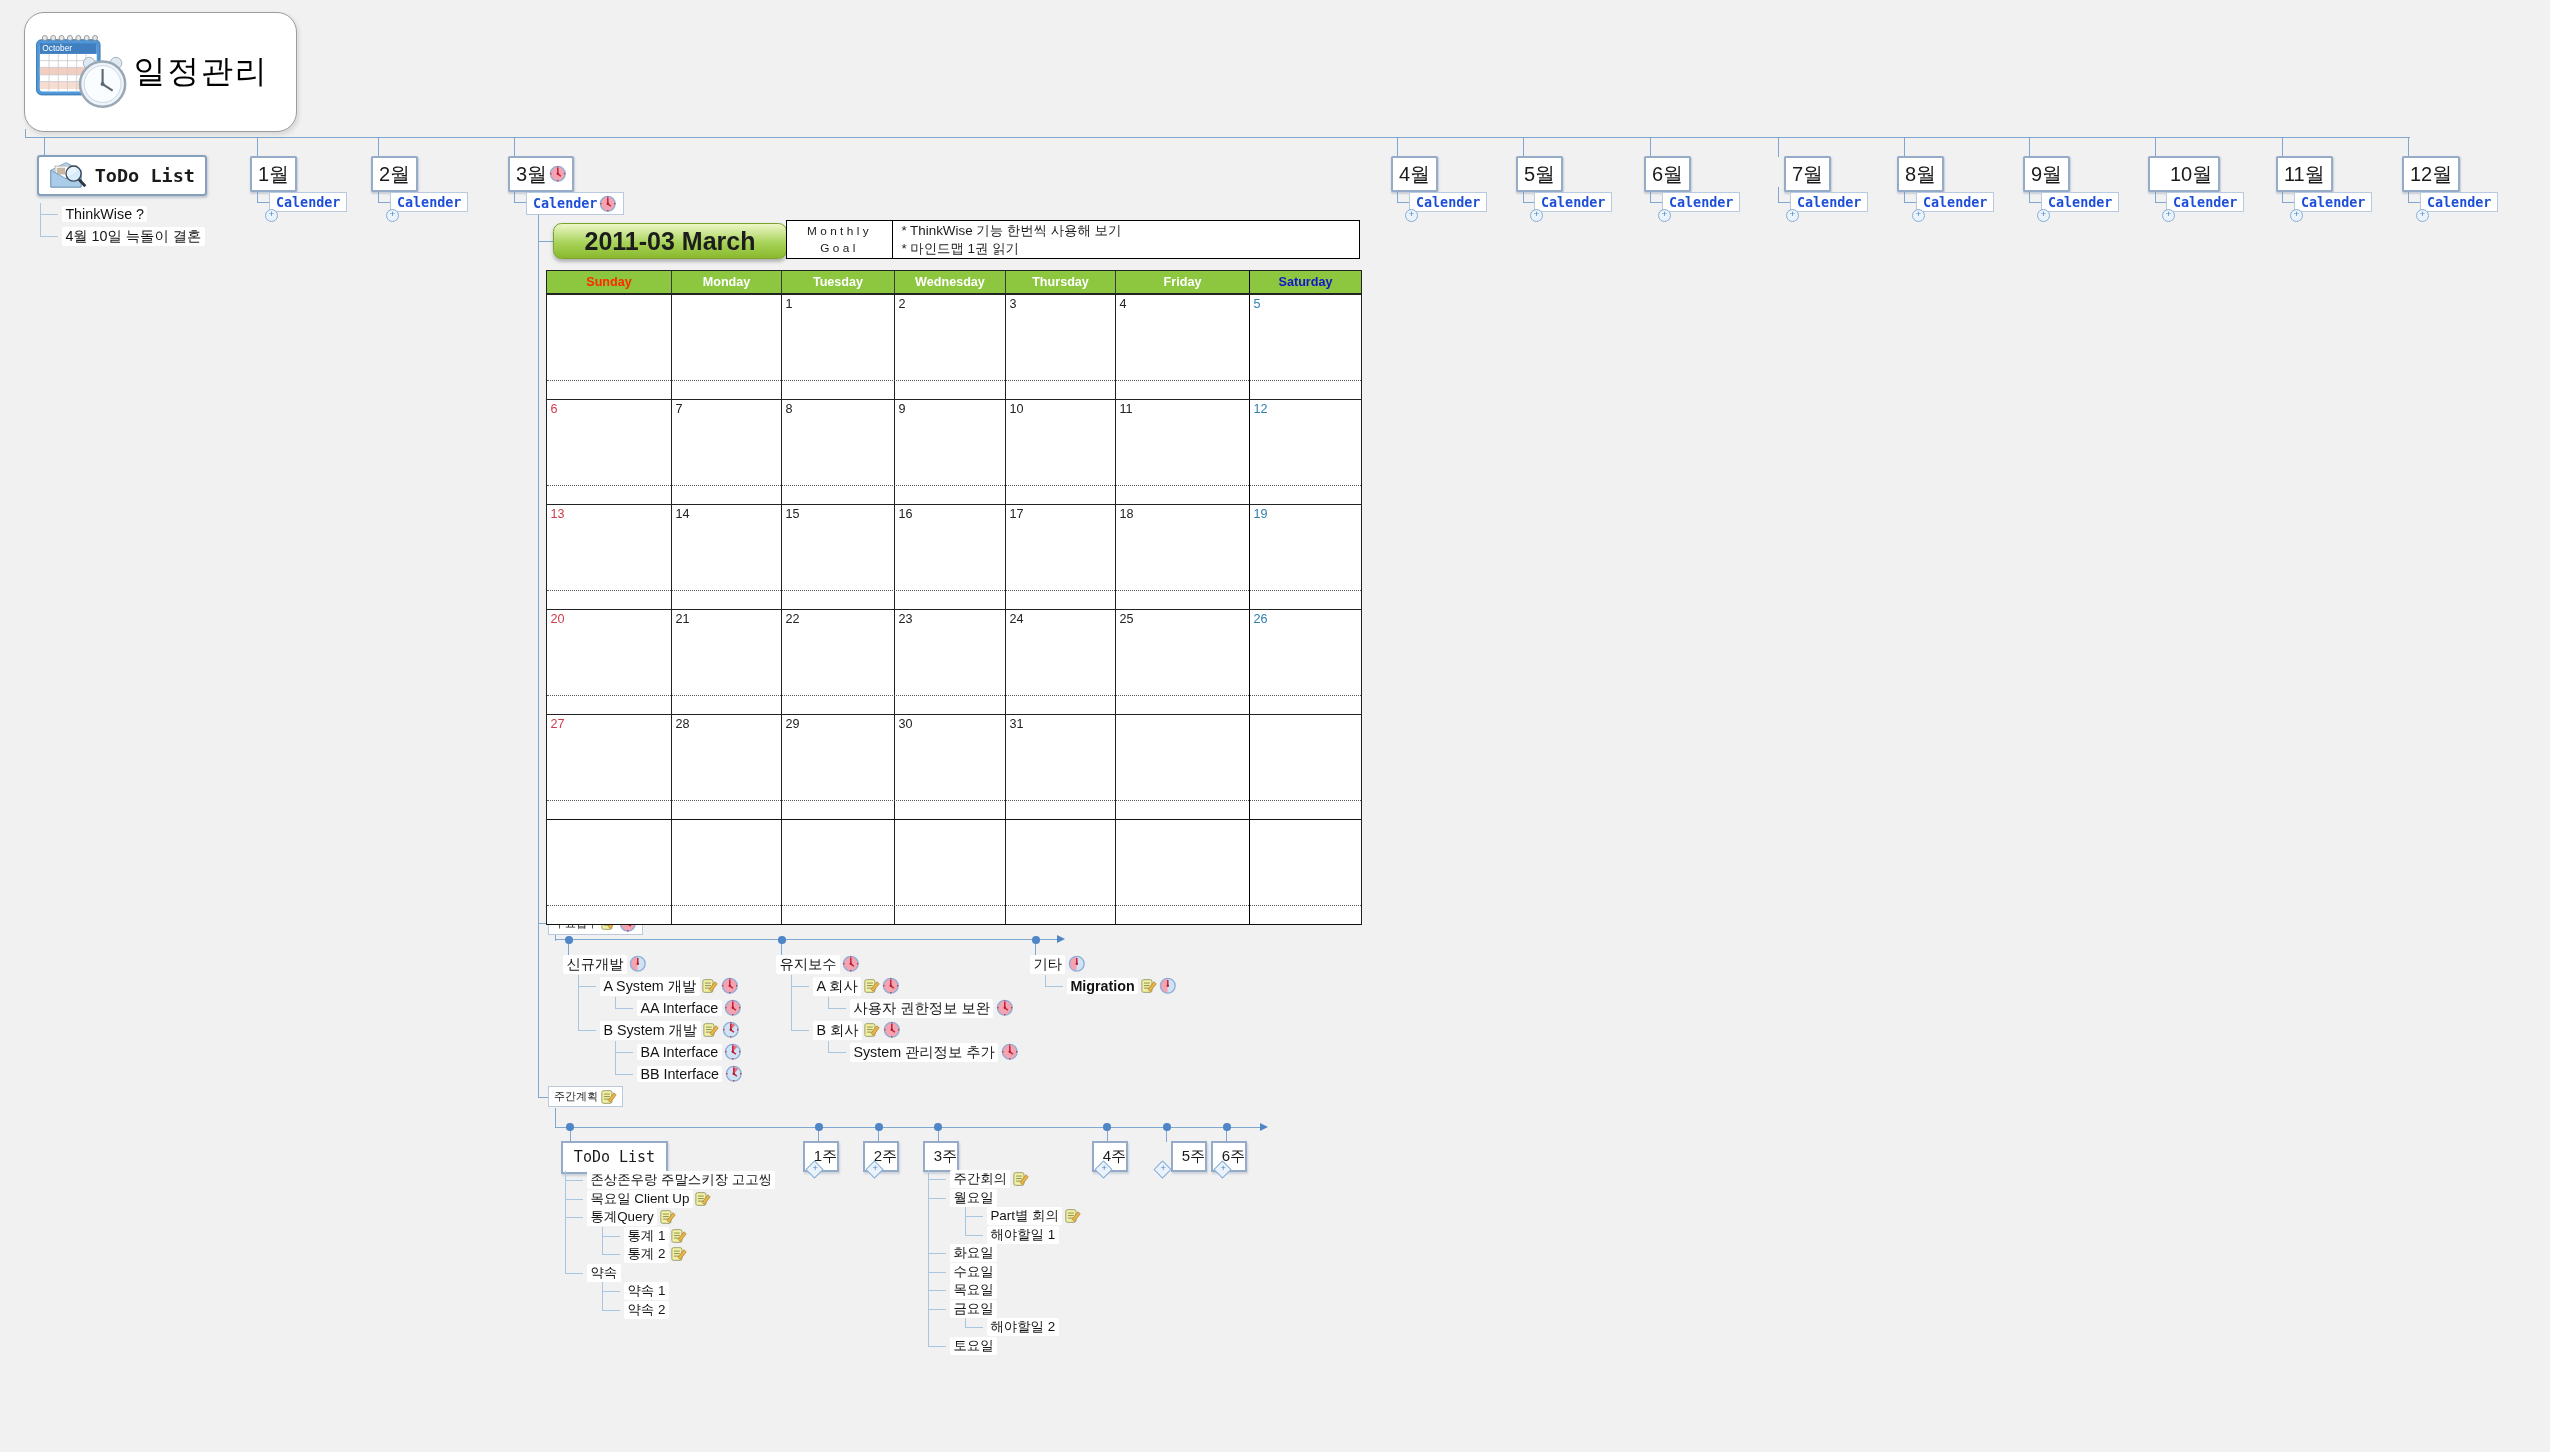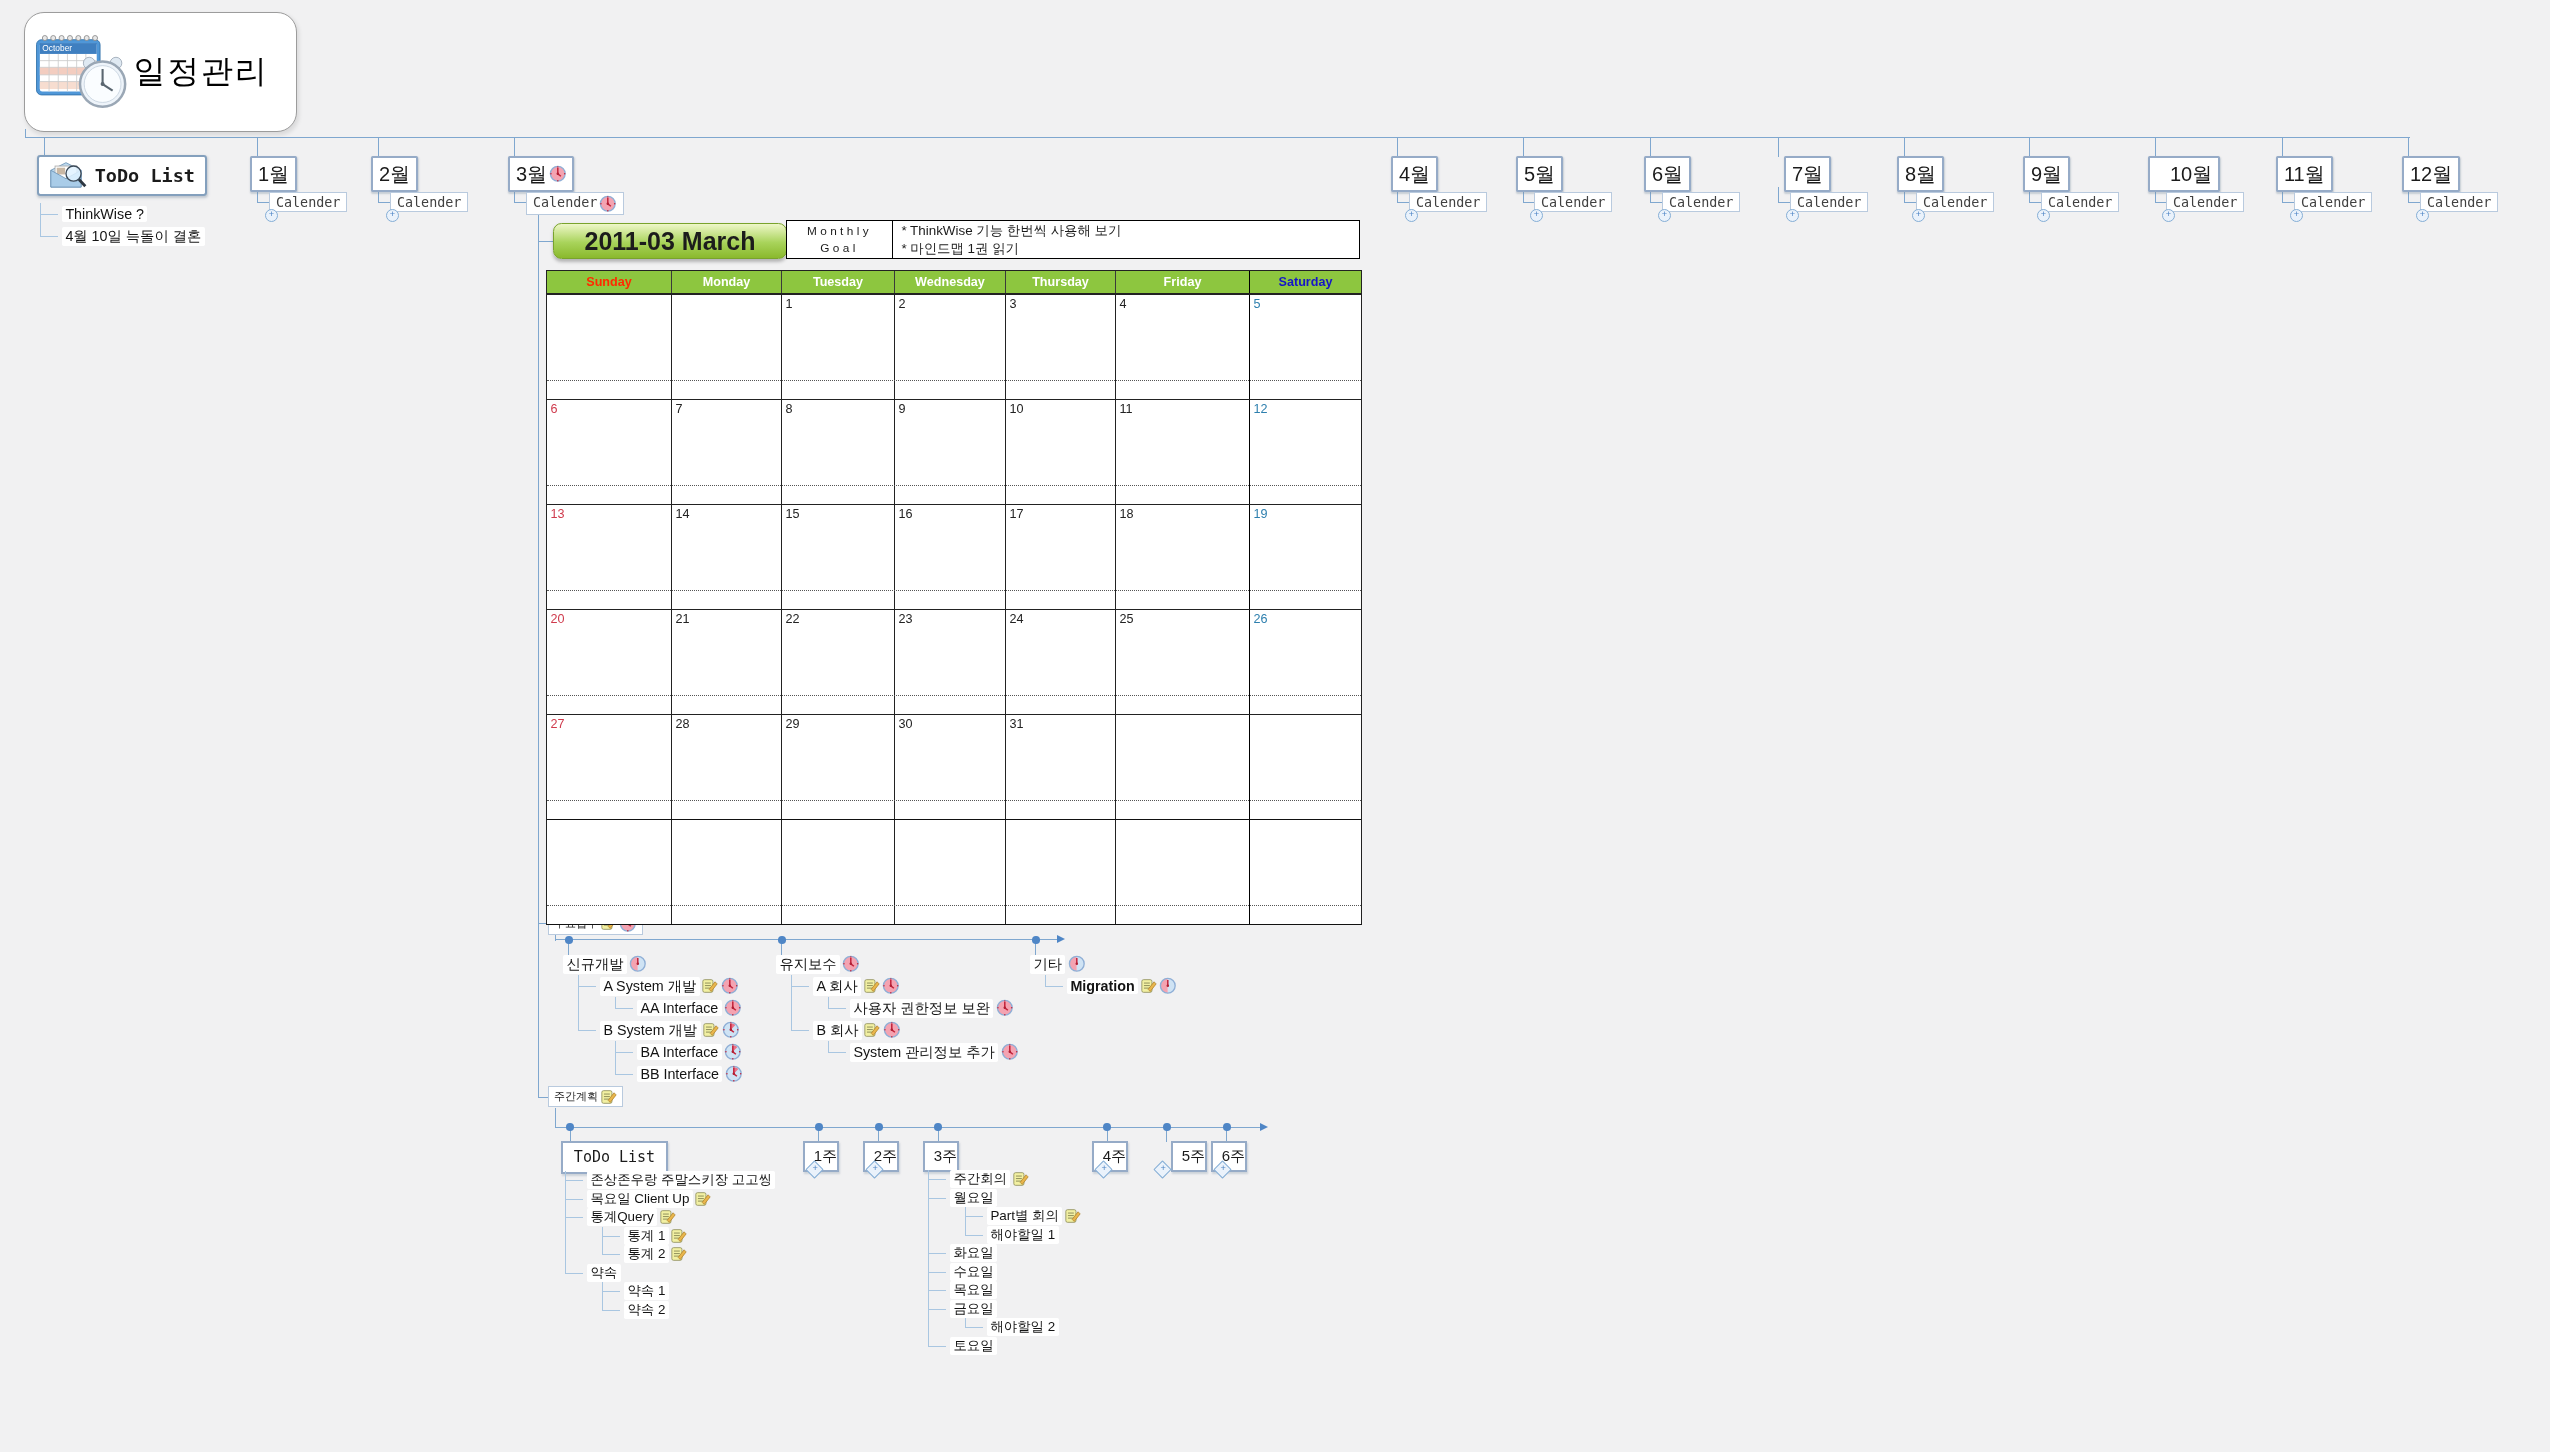--- a/index.html
+++ b/index.html
@@ -28,21 +28,21 @@
   
   #todoMain{position:absolute;left:37px;top:155px;background:#fff;border:2.5px solid #84a0bd;
     border-radius:3.4px;padding:4.2px 10px;display:flex;align-items:center;gap:6.7px;z-index:2;
     font-size:18.5px;font-weight:bold;box-shadow:0.8px 1.7px 2.5px rgba(100,120,140,.35);}
 
   
   .monthbox{position:absolute;background:#fff;border:2.1px solid #96abc7;border-radius:1.7px;
     padding:2.5px 5.9px;font-size:20px;display:flex;align-items:center;gap:1.7px;z-index:2;
     box-shadow:0.8px 1.7px 1.7px rgba(120,140,160,.35);}
   .calbox{position:absolute;background:#fff;border:0.8px solid #b9cade;padding:1.7px 5.9px;
-    font-size:13.4px;color:#404040;display:flex;gap:1.7px;z-index:2;}
+    font-size:13.4px;color:#1d4ed8;display:flex;align-items:center;gap:1.7px;z-index:2;font-weight:bold;}
   .plusbadge{position:absolute;width:11px;height:11px;border-radius:50%;background:#eaf2fb;
     border:0.8px solid #85aed6;color:#4f86c6;font-size:9.2px;line-height:9.2px;text-align:center;
     z-index:3;}
   .plusbadge.diamond{border-radius:0.8px;transform:rotate(45deg);}
   .plusbadge.diamond span{display:block;transform:rotate(-45deg);}
 
   
   .banner{position:absolute;left:553px;top:223px;width:234px;height:36px;border-radius:8.4px;
     background:linear-gradient(#eef7c8,#a8d35a 55%,#8ab92d);border:1.7px solid #79a32c;
     display:flex;align-items:center;justify-content:center;font-size:25px;font-weight:600;

